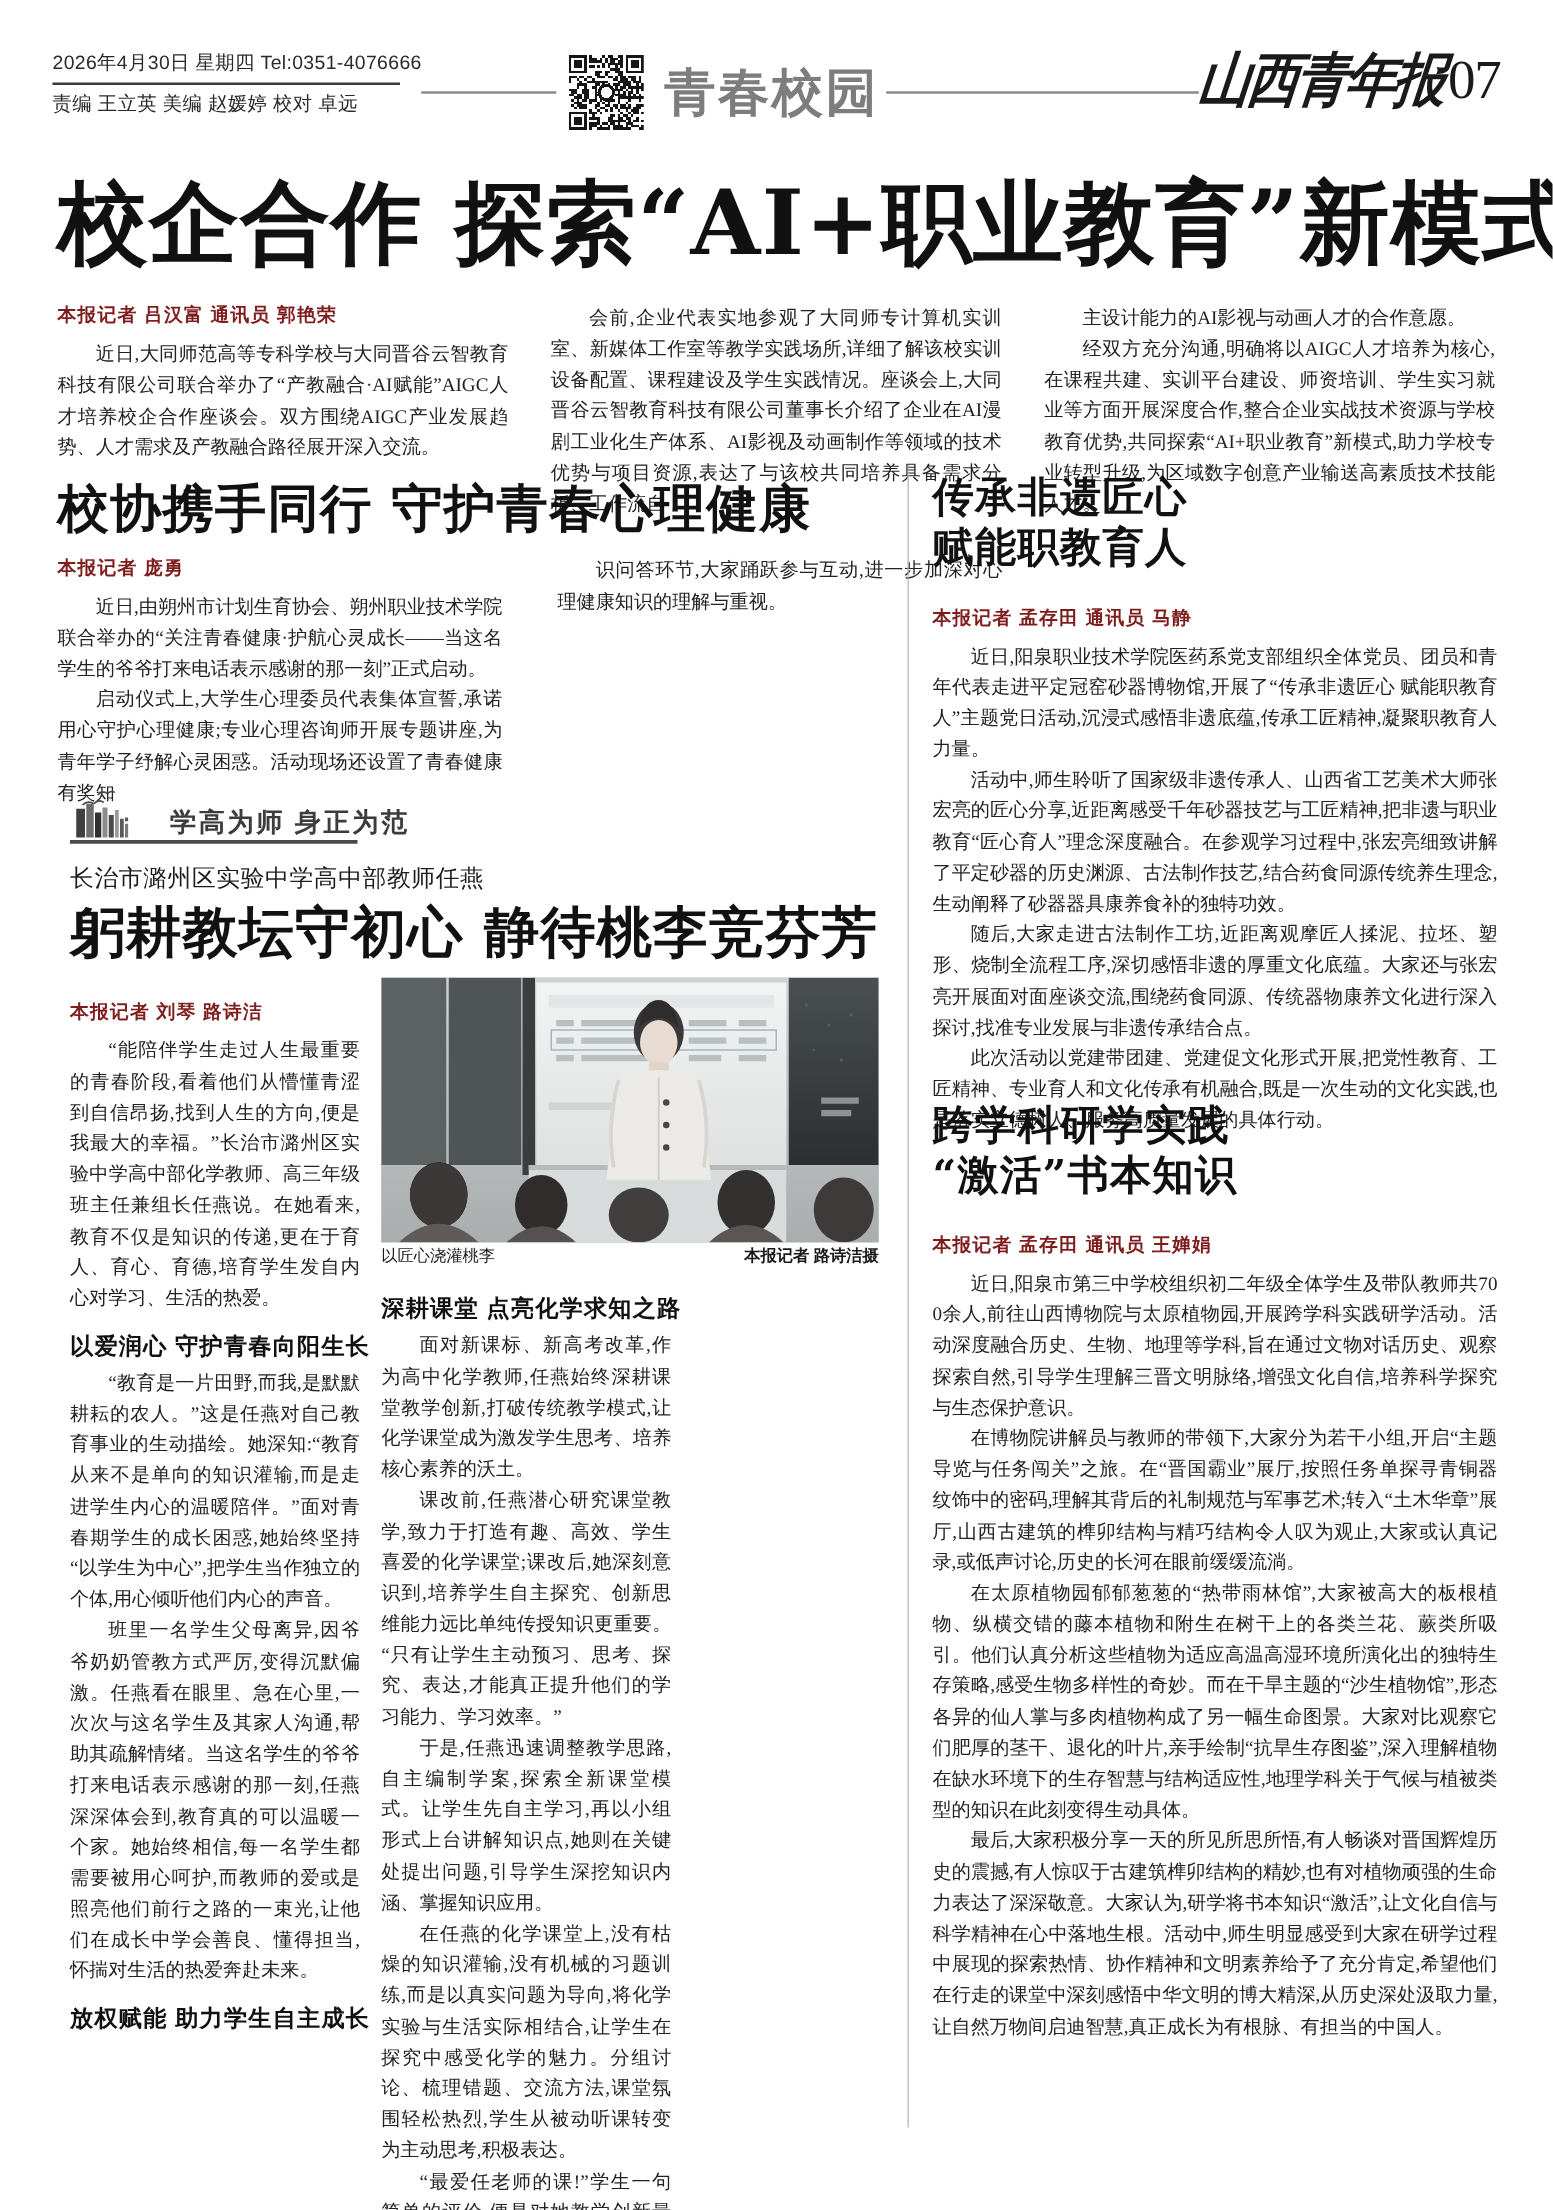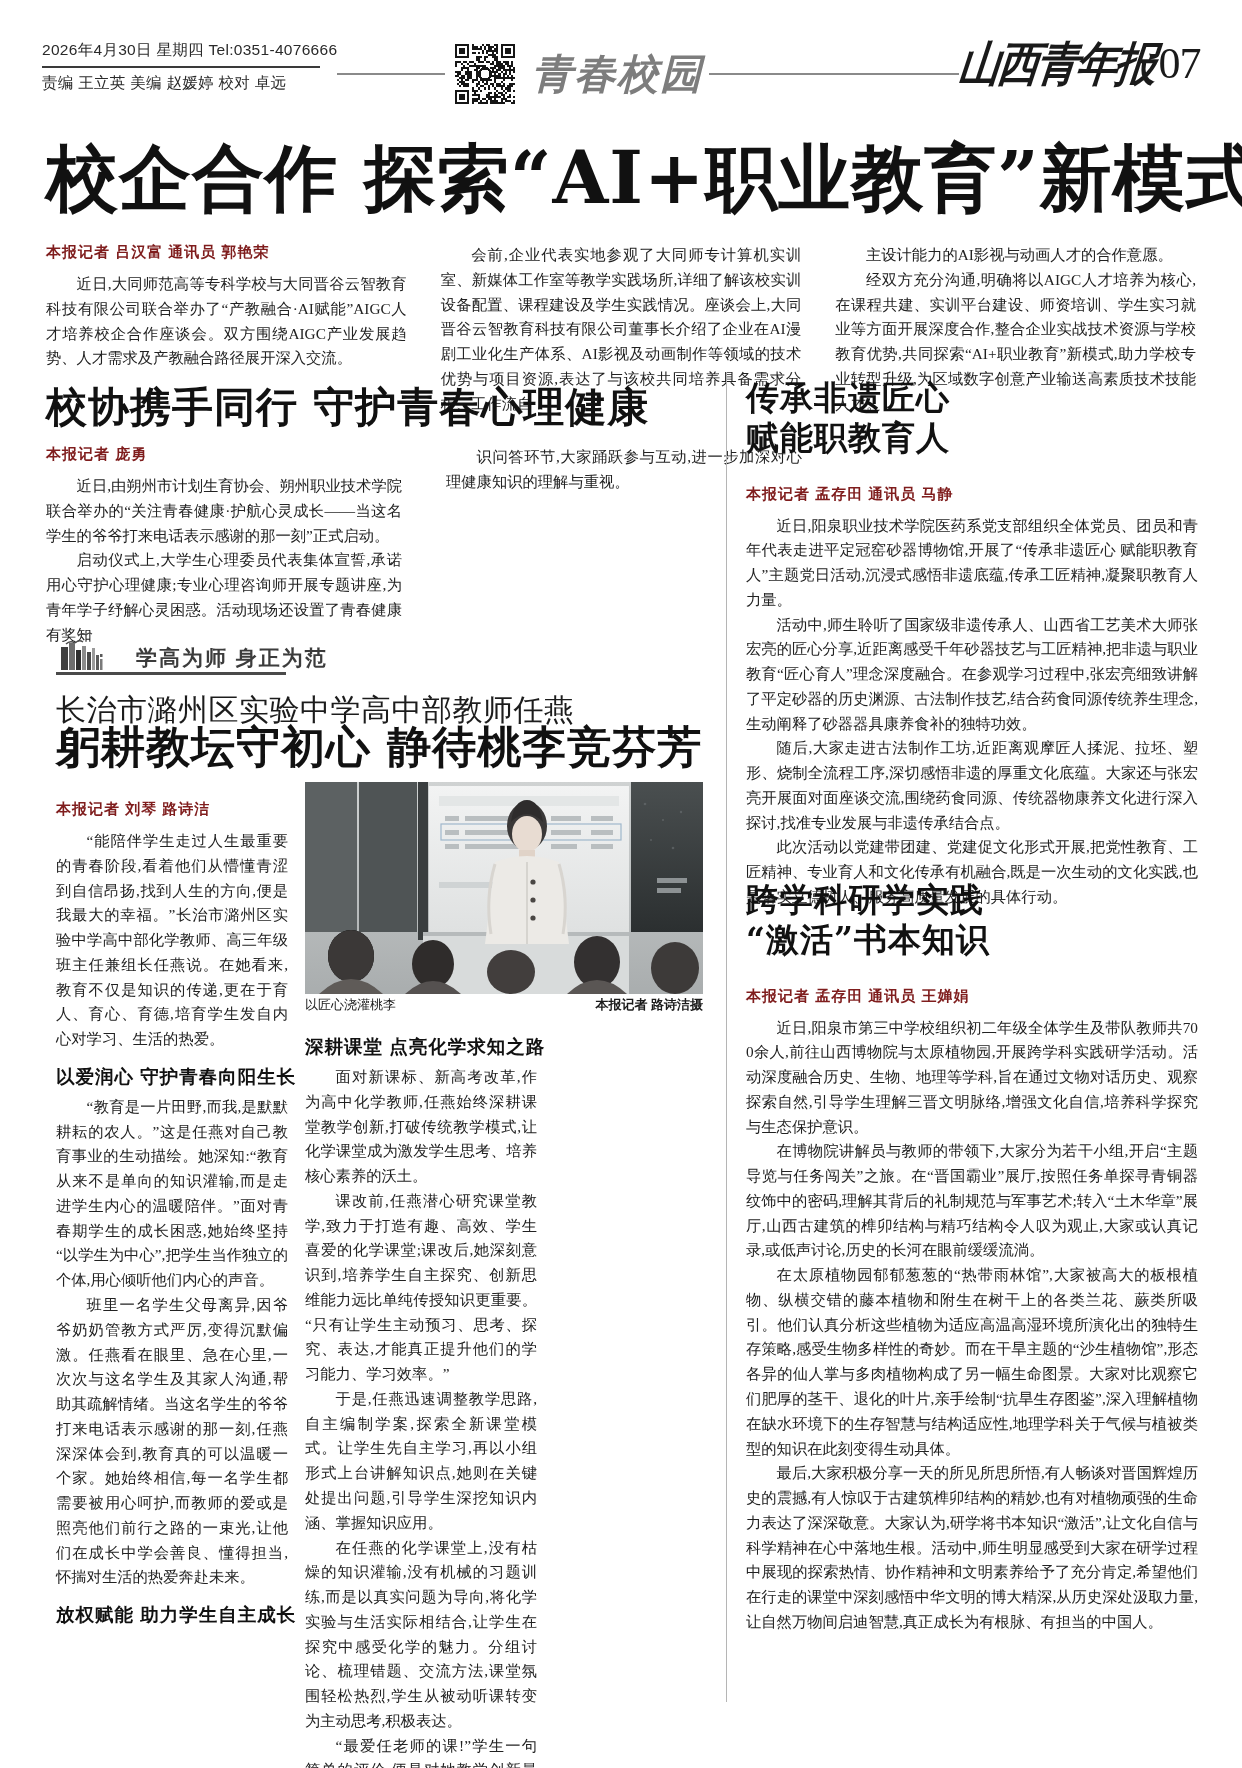--- a/index.html
+++ b/index.html
@@ -12,21 +12,21 @@
   }
   .page{position:relative;width:1242px;height:1768px;overflow:hidden;padding:0;box-sizing:border-box;}
 
   
   .masthead{position:absolute;left:42px;top:38px;width:1158px;height:78px;display:flex;align-items:flex-start;}
   .mh-left{width:300px;padding-top:2px;}
   .mh-date{font-family:"Liberation Sans","DejaVu Sans",sans-serif;font-size:15.5px;color:#2a2a2a;letter-spacing:.3px;white-space:nowrap;}
   .mh-rule{width:278px;height:1.5px;background:#3a3a3a;margin:5px 0 5px 0;}
   .mh-staff{font-family:"Liberation Sans","DejaVu Sans",sans-serif;font-size:15.5px;color:#2a2a2a;letter-spacing:.3px;white-space:nowrap;}
 
-  .mh-center{flex:1;display:flex;align-items:center;justify-content:center;padding-top:6px;position:relative;font-style:italic;}
+  .mh-center{flex:1;display:flex;align-items:center;justify-content:center;padding-top:6px;position:relative;}
   .mh-line{height:2px;background:#8a8a8a;flex:0 0 auto;}
   .qr{width:60px;height:60px;flex:0 0 auto;margin:0 10px;position:relative;background:#fff;}
   .section-title{
     font-family:"DejaVu Serif","Liberation Serif",serif;
     font-size:41px;font-weight:700;color:#7d7d7d;letter-spacing:2px;
     white-space:nowrap;line-height:1;padding:0 6px;
   }
   .mh-right{display:flex;align-items:center;gap:4px;padding-top:4px;}
   .brand{font-family:"DejaVu Serif",serif;font-size:42px;font-weight:700;font-style:italic;color:#1a1a1a;letter-spacing:-3px;white-space:nowrap;transform:skewX(-6deg) scaleY(1.12);line-height:1;}
   .pageno{font-family:"Liberation Serif",serif;font-size:44px;color:#1a1a1a;line-height:1;letter-spacing:-1px;}
@@ -74,21 +74,21 @@
   .badge-label{
     font-family:"Liberation Sans","DejaVu Sans",sans-serif;
     font-weight:700;font-size:21px;color:#3c3c3c;letter-spacing:2px;padding-bottom:2px;white-space:nowrap;
   }
   .badge-rule{position:absolute;left:56px;top:672px;width:230px;height:2.5px;background:#4a4a4a;}
 
   
   .feat-shoulder{
     position:absolute;left:56px;top:690px;width:700px;
     font-family:"Liberation Serif","DejaVu Serif",serif;
-    font-size:30px;color:#1c1c1c;letter-spacing:.5px;white-space:nowrap;
+    font-size:19px;color:#1c1c1c;letter-spacing:.5px;white-space:nowrap;
   }
   .feat-head{
     position:absolute;left:56px;top:722px;width:700px;
     font-family:"DejaVu Serif","Liberation Serif",serif;
     font-weight:700;font-size:44px;line-height:1.12;color:#111;letter-spacing:1px;white-space:nowrap;
   }
 
   
   .photo{position:absolute;left:305px;top:782px;width:398px;height:212px;overflow:hidden;background:#b9bdbe;}
   .photo svg{display:block;}

